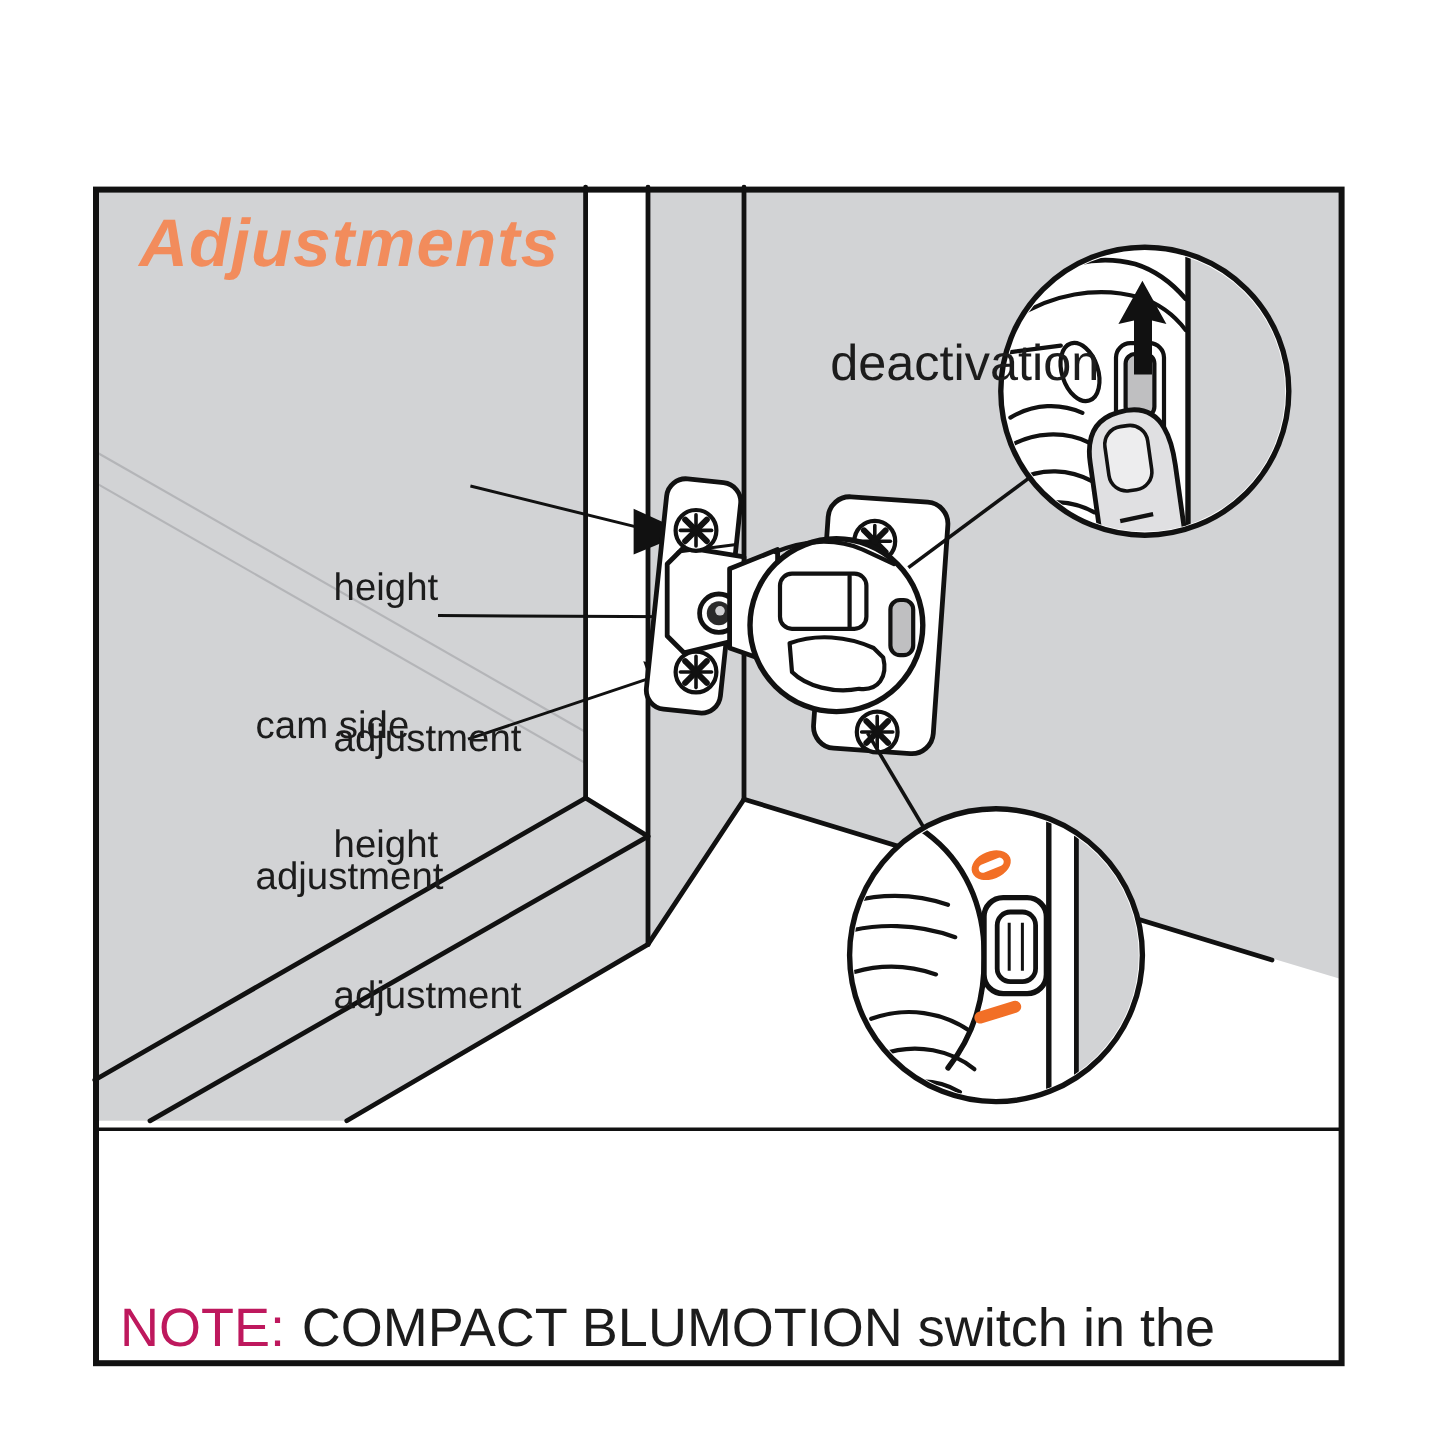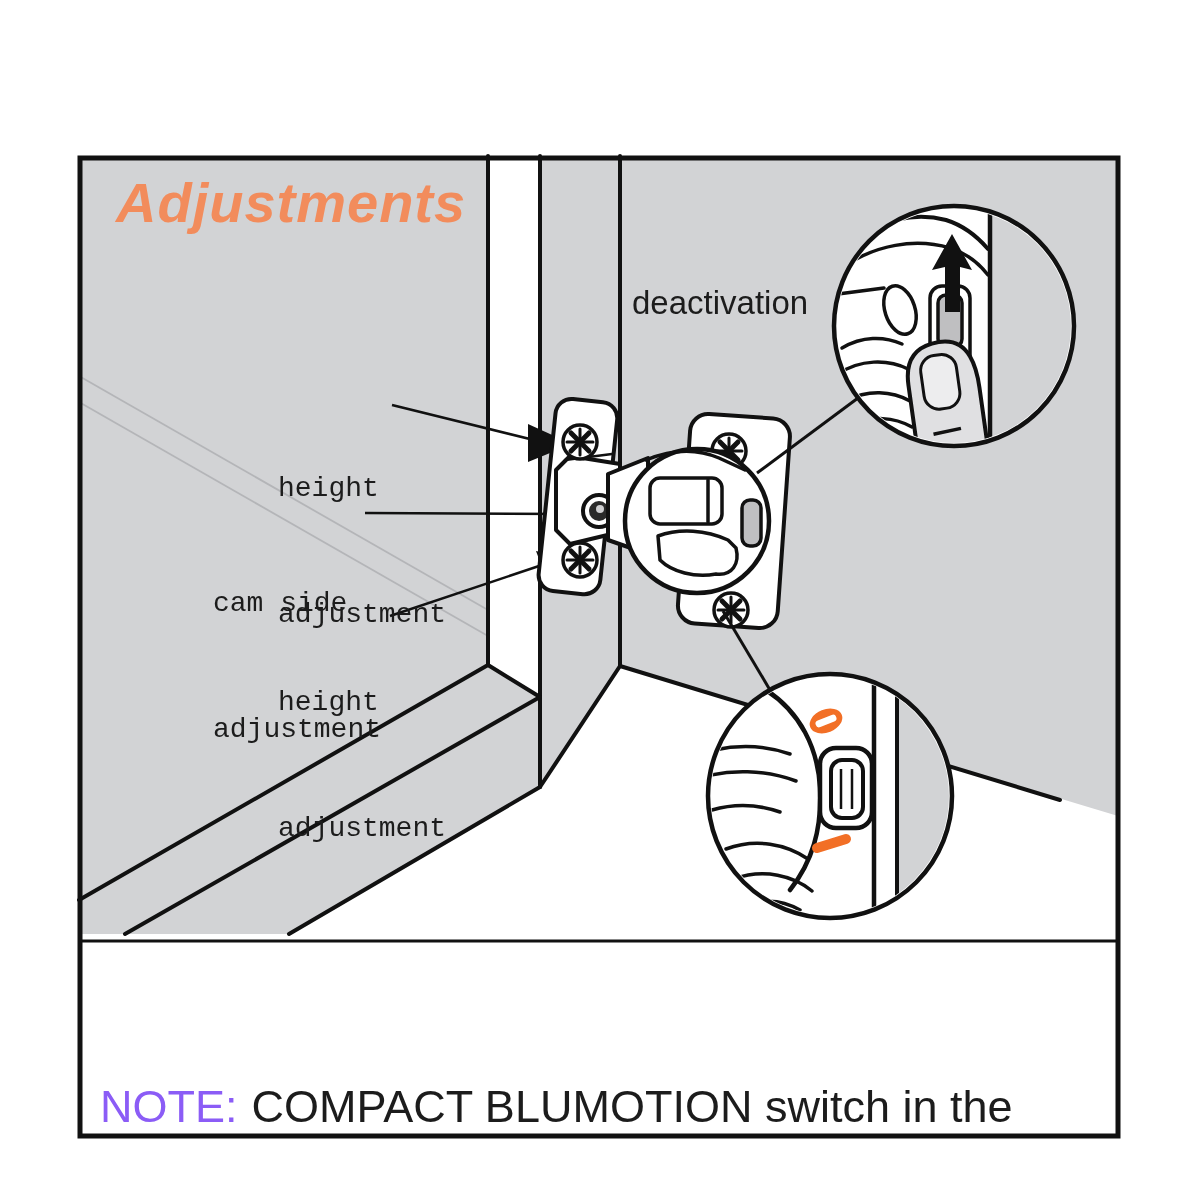--- a/index.html
+++ b/index.html
@@ -2,29 +2,29 @@
 <html><head>
 <meta charset="utf-8">
 <style>
   html,body{margin:0;padding:0;background:#ffffff;}
   #stage{position:relative;width:1200px;height:1200px;background:#ffffff;
          font-family:"Liberation Sans", sans-serif;overflow:hidden;margin-top:48px;}
   #scene{position:absolute;left:0;top:0;}
   .txt{position:absolute;color:#1c1c1c;pointer-events:none;white-space:pre;}
   .title{left:116px;top:122px;font-size:56px;font-weight:bold;font-style:italic;
          color:#f28c5c;letter-spacing:1px;}
-  .deact{left:632px;top:142px;width:300px;text-align:left;
-         font-size:33px;line-height:45px;}
-  .lbl{font-size:28px;line-height:42px;font-family:Liberation Mono, monospace;}
+  .deact{left:616px;top:142px;width:300px;text-align:right;
+         font-size:42px;line-height:45px;}
+  .lbl{font-size:32px;line-height:42px;}
   .lbl-ha-top{left:278px;top:336px;}
   .lbl-cam{left:213px;top:451px;}
   .lbl-ha-bot{left:278px;top:550px;}
   .note{left:100px;top:901px;width:980px;font-size:45px;line-height:63px;
         color:#1c1c1c;}
-  .note-label{color:#8b5cf6;margin-right:14px;}
+  .note-label{color:#be185d;margin-right:14px;}
 </style>
 </head>
 <body>
 
 <div id="stage">
 
 <svg id="scene" width="1200" height="1200" viewBox="0 0 1200 1200">
   <defs>
     <clipPath id="clipTop">
           <circle cx="954" cy="278" r="117"></circle>

